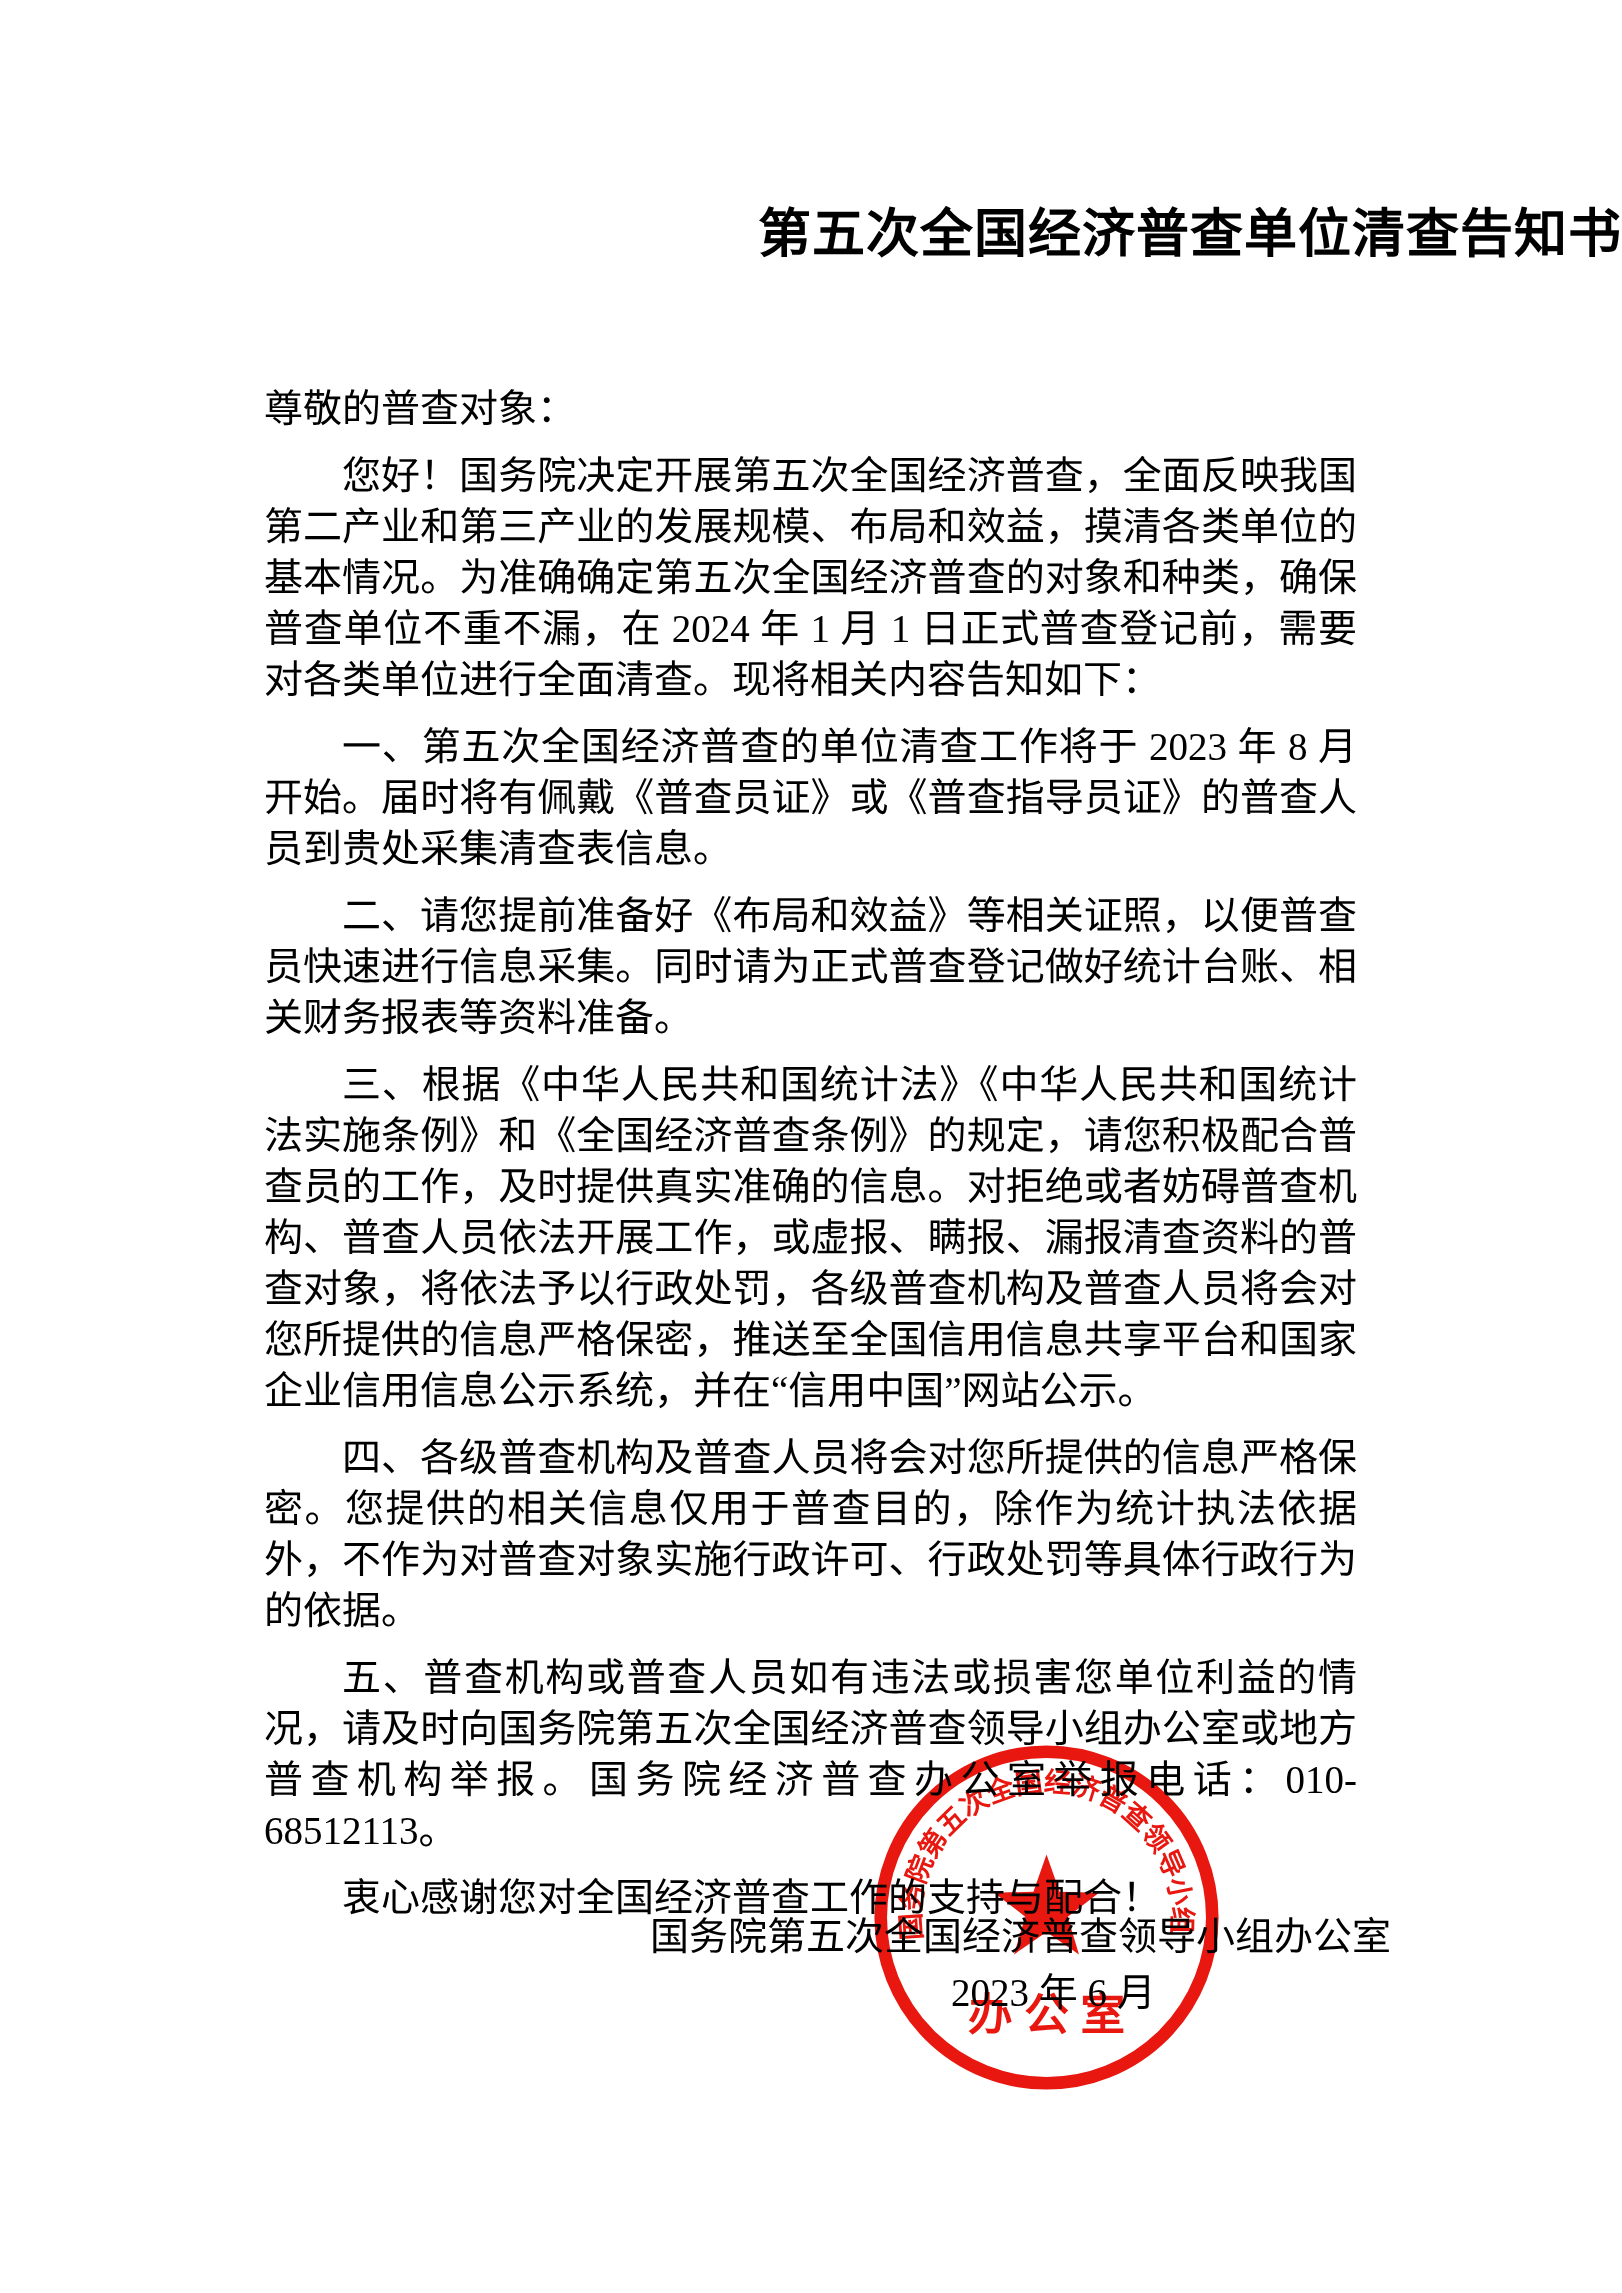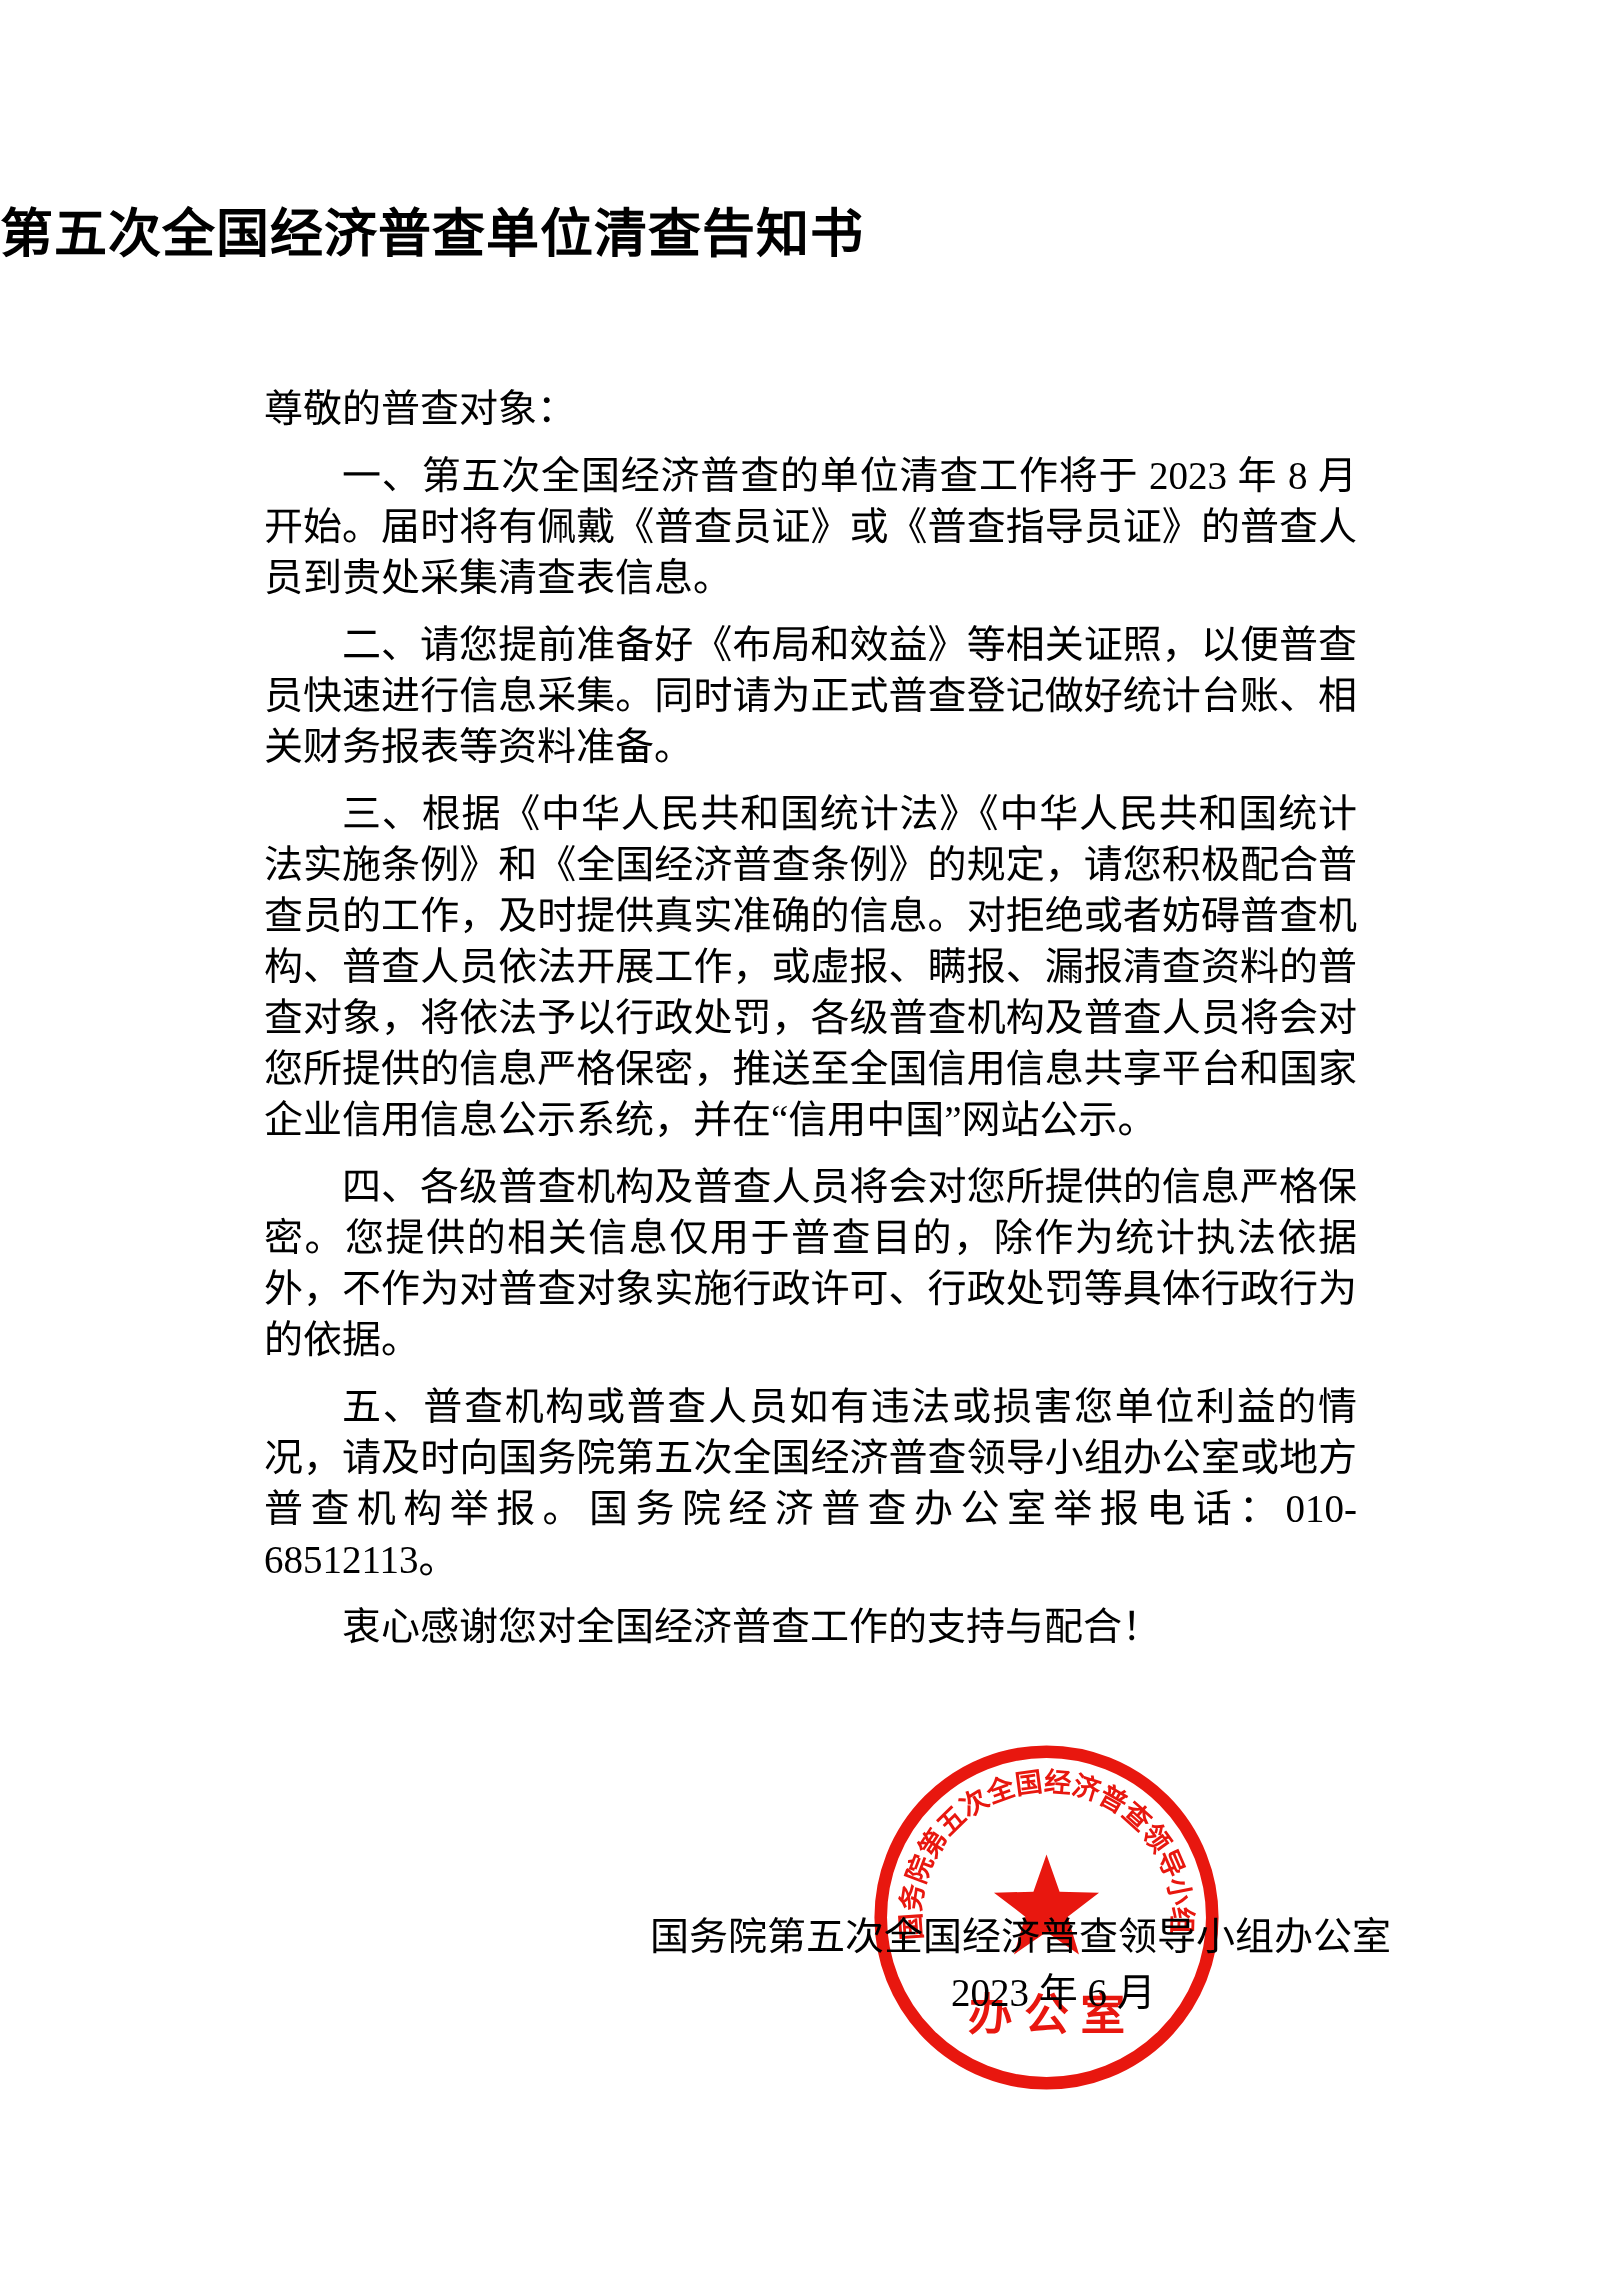--- a/index.html
+++ b/index.html
@@ -11,21 +11,21 @@
     overflow: hidden;
     font-family: "Liberation Serif", "DejaVu Serif", serif;
     color: #000000;
   }
   .doc-title {
     position: absolute;
     top: 202px;
     left: 0;
     right: 0;
     margin: 0;
-    text-align: left;
+    text-align: right;
     font-family: "Liberation Sans", "DejaVu Sans", sans-serif;
     font-weight: bold;
     font-size: 53px;
     line-height: 63px;
     letter-spacing: 1px;
   }
   .doc-body {
     position: absolute;
     top: 367px;
     left: 248px;
@@ -69,20 +69,21 @@
 </style>
 </head>
 <body>
 
 <div class="page">
 
   <h1 class="doc-title">第五次全国经济普查单位清查告知书</h1>
 
   <div class="doc-body">
     <p class="no-indent">尊敬的普查对象：</p>
+    <p>您好！国务院决定开展第五次全国经济普查，全面反映我国第二产业和第三产业的发展规模、布局和效益，摸清各类单位的基本情况。为准确确定第五次全国经济普查的对象和种类，确保普查单位不重不漏，在 2024 年 1 月 1 日正式普查登记前，需要对各类单位进行全面清查。现将相关内容告知如下：</p>
     <p>一、第五次全国经济普查的单位清查工作将于 2023 年 8 月开始。届时将有佩戴《普查员证》或《普查指导员证》的普查人员到贵处采集清查表信息。</p>
     <p>二、请您提前准备好《布局和效益》等相关证照，以便普查员快速进行信息采集。同时请为正式普查登记做好统计台账、相关财务报表等资料准备。</p>
     <p>三、根据《中华人民共和国统计法》《中华人民共和国统计法实施条例》和《全国经济普查条例》的规定，请您积极配合普查员的工作，及时提供真实准确的信息。对拒绝或者妨碍普查机构、普查人员依法开展工作，或虚报、瞒报、漏报清查资料的普查对象，将依法予以行政处罚，各级普查机构及普查人员将会对您所提供的信息严格保密，推送至全国信用信息共享平台和国家企业信用信息公示系统，并在“信用中国”网站公示。</p>
     <p>四、各级普查机构及普查人员将会对您所提供的信息严格保密。您提供的相关信息仅用于普查目的，除作为统计执法依据外，不作为对普查对象实施行政许可、行政处罚等具体行政行为的依据。</p>
     <p>五、普查机构或普查人员如有违法或损害您单位利益的情况，请及时向国务院第五次全国经济普查领导小组办公室或地方普查机构举报。国务院经济普查办公室举报电话：010-68512113。</p>
     <p>衷心感谢您对全国经济普查工作的支持与配合！</p>
   </div>
 
   <div class="closing-signature">国务院第五次全国经济普查领导小组办公室</div>
 

